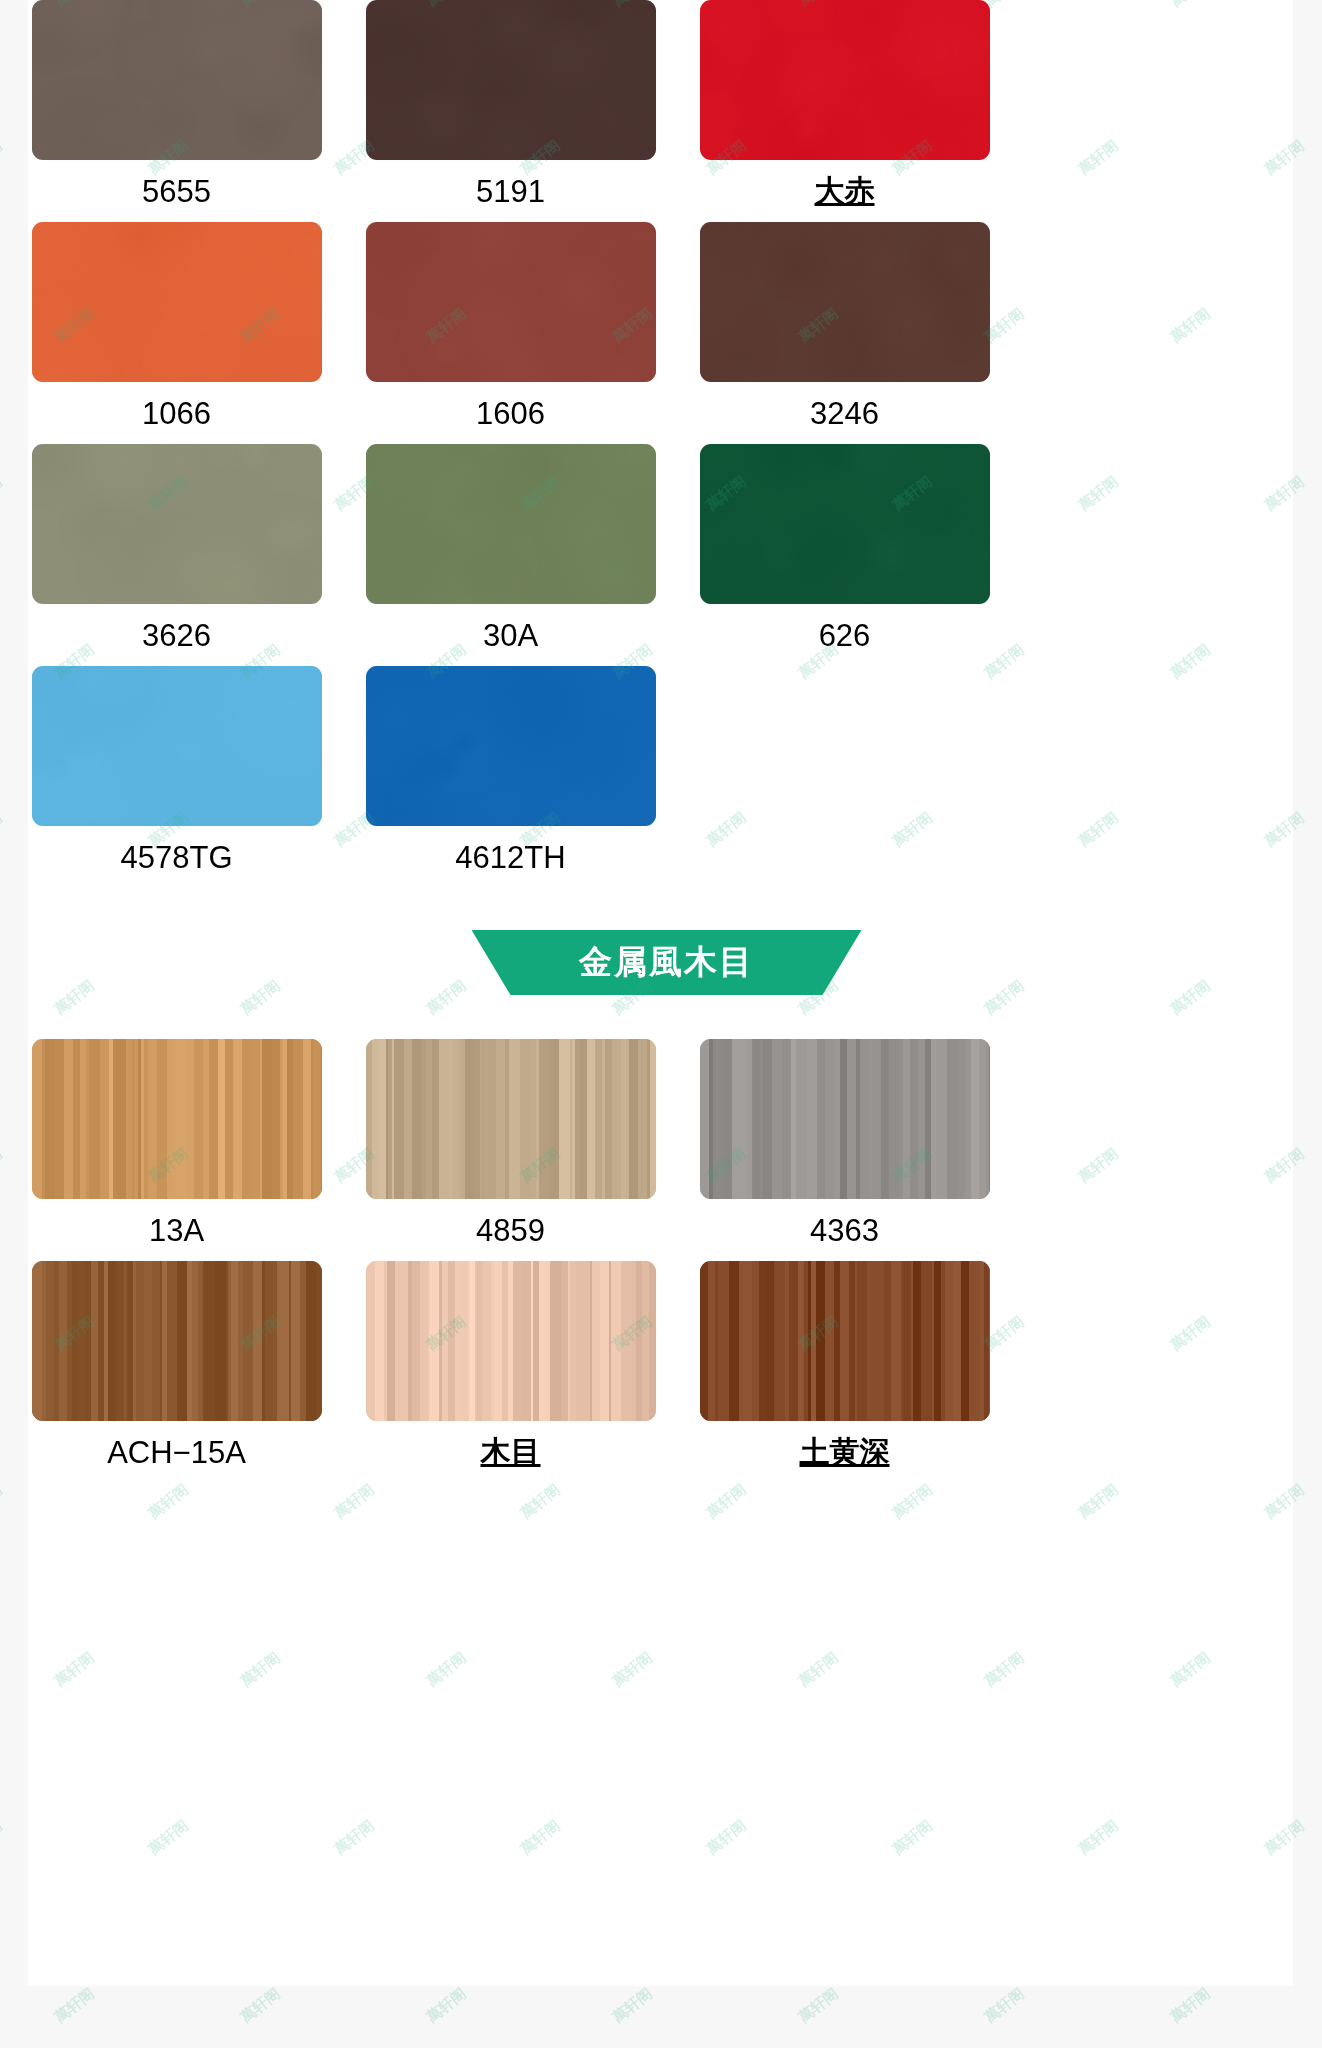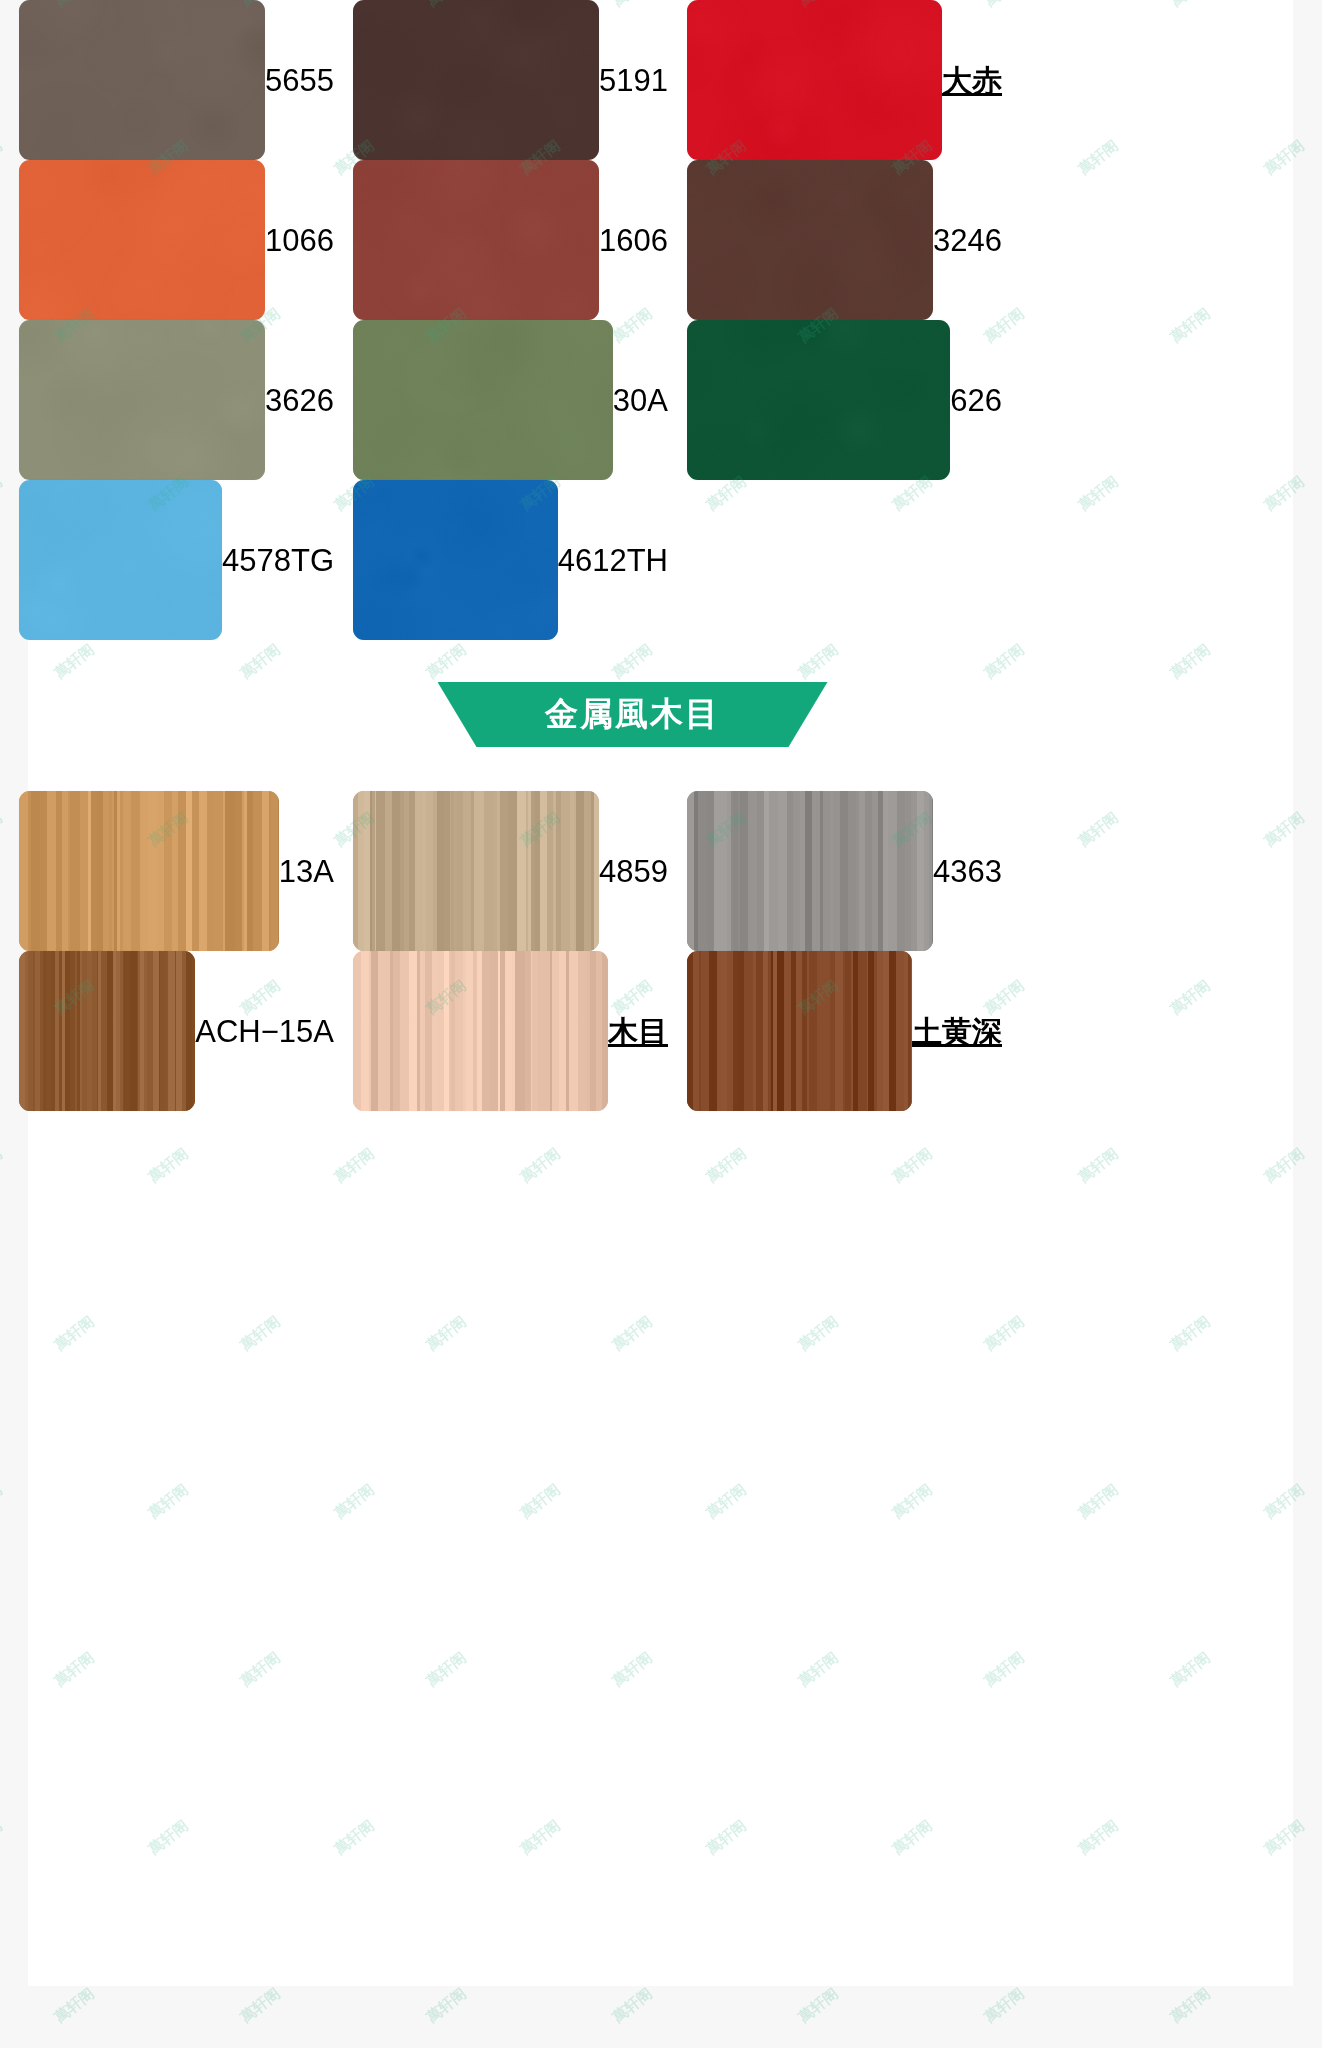--- a/index.html
+++ b/index.html
@@ -56,21 +56,21 @@
     z-index: 5;
   }
   .swatch-row {
     display: flex;
     width: 1265px;
   }
   .swatch-cell {
     width: 315px;
     margin-left: 19px;
     display: flex;
-    flex-direction: row;
+    flex-direction: column;
     align-items: center;
   }
   .chip {
     width: 290px;
     height: 160px;
     border-radius: 11px;
     position: relative;
     overflow: hidden;
     box-shadow: 0 0 1px rgba(0,0,0,0.08);
   }
@@ -95,20 +95,21 @@
   }
 
   
   .section-banner-wrap {
     position: absolute;
     left: 0;
     width: 1265px;
     display: flex;
     justify-content: center;
     z-index: 6;
+    padding-left: 34px;
   }
   .section-banner {
     position: relative;
     width: 390px;
     height: 65px;
     background: #13a87b;
     clip-path: polygon(0 0, 100% 0, 90% 100%, 10% 100%);
     display: flex;
     align-items: center;
     justify-content: center;

